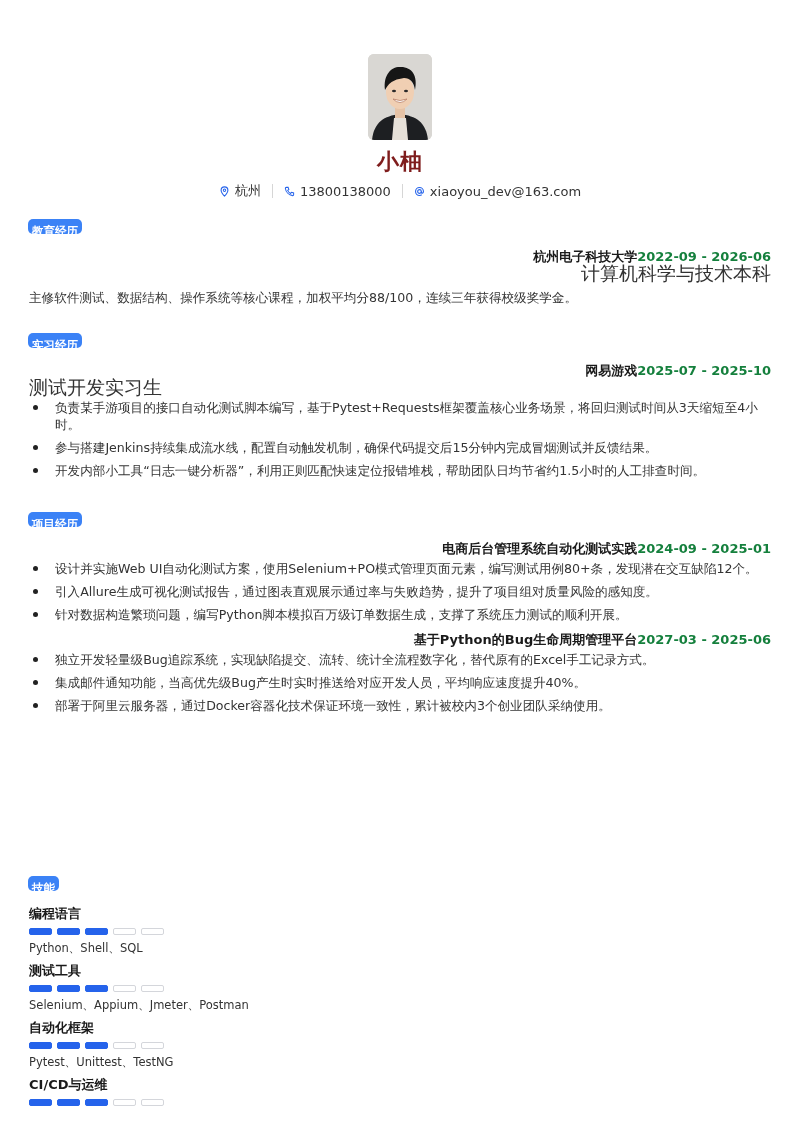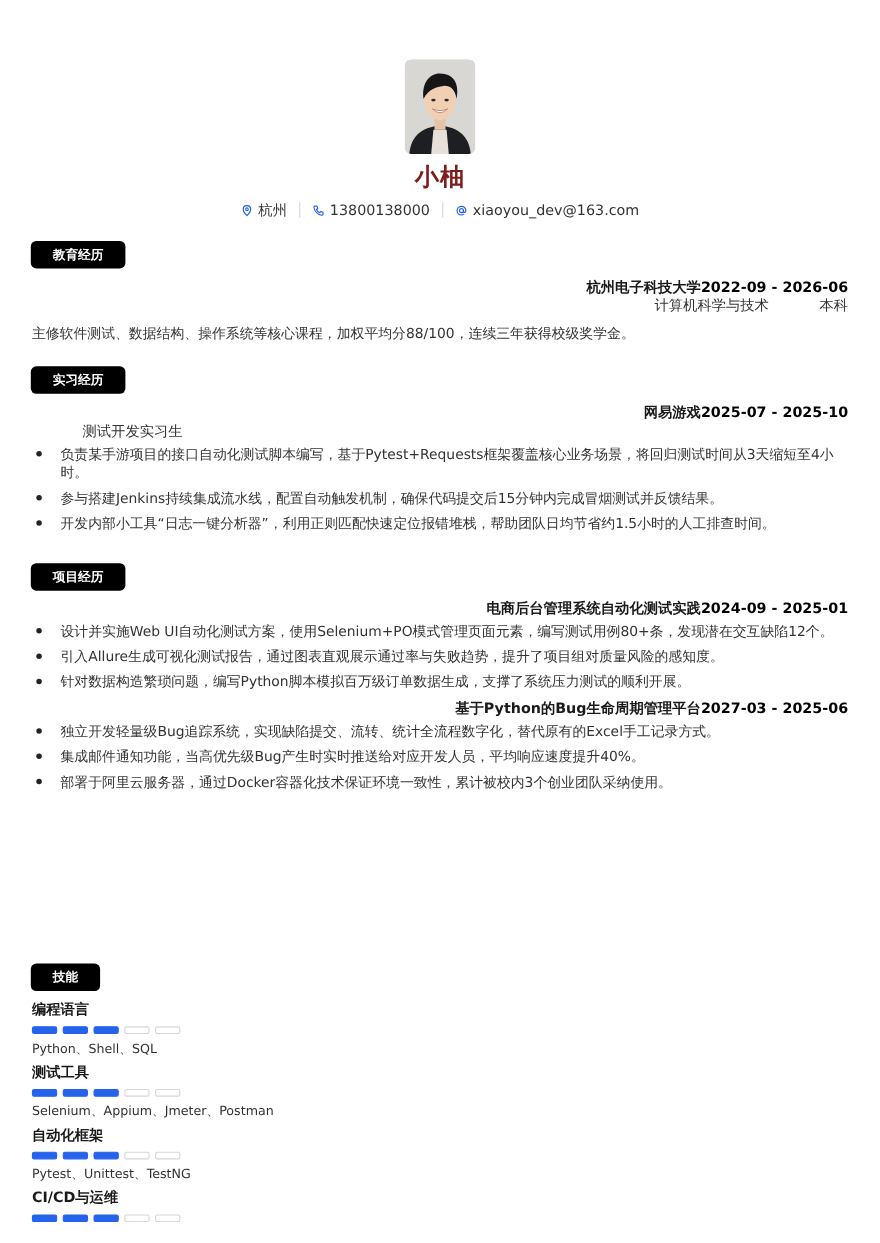--- a/index.html
+++ b/index.html
@@ -13,29 +13,29 @@
     background: #d8d6d2; position: relative;
   }
   .avatar svg { display: block; }
   .name { font-size: 22px; font-weight: bold; margin-top: 8px; line-height: 28px; color: #7f1d1d; letter-spacing: 1px; }
   .contacts { margin-top: 6px; display: flex; justify-content: center; align-items: center; font-size: 13px; color: #333; height: 18px; }
   .contact { display: flex; align-items: center; gap: 5px; }
   .contact svg { width: 11px; height: 11px; }
   .sep { width: 1px; height: 14px; background: #d6d6d6; margin: 0 11px; }
 
   .section-tag {
-    display: inline-block; background: #000000; color: #fff; font-size: 11.5px; font-weight: bold;
-    padding: 0 20px; height: 25px; line-height: 25px; border-radius: 5px; margin-left: -1px;
+    display: inline-block; background: #3b82f6; color: #fff; font-size: 11.5px; font-weight: bold;
+    padding: 0 4px; height: 15px; line-height: 25px; border-radius: 5px; margin-left: -1px;
   }
   .sec { position: absolute; left: 29px; right: 29px; }
 
   .row { display: flex; justify-content: flex-end; align-items: baseline; }
   .title { font-size: 13px; font-weight: bold; color: #1a1a1a; line-height: 17px; }
-  .date { font-size: 13px; font-weight: bold; color: #000000; line-height: 17px; }
-  .sub { font-size: 13px; color: #333; line-height: 17px; margin-left: 46px; }
+  .date { font-size: 13px; font-weight: bold; color: #15803d; line-height: 17px; }
+  .sub { font-size: 19px; color: #333; line-height: 17px; }
   .para { font-size: 12.6px; color: #333; line-height: 24px; }
 
   ul.bullets { list-style: none; }
   ul.bullets li { position: relative; padding-left: 26px; font-size: 12.6px; color: #333; line-height: 17px; margin-bottom: 6px; }
   ul.bullets li::before { content: ""; position: absolute; left: 4px; top: 6px; width: 5px; height: 5px; border-radius: 50%; background: #222; }
 
   .skill { margin-bottom: 6px; }
   .skill-name { font-size: 13px; font-weight: bold; color: #1a1a1a; line-height: 18px; }
   .bars { display: flex; gap: 5px; margin-top: 5px; }
   .bar { width: 23px; height: 7px; border-radius: 2px; border: 1px solid #d4d6db; background: #fff; }

